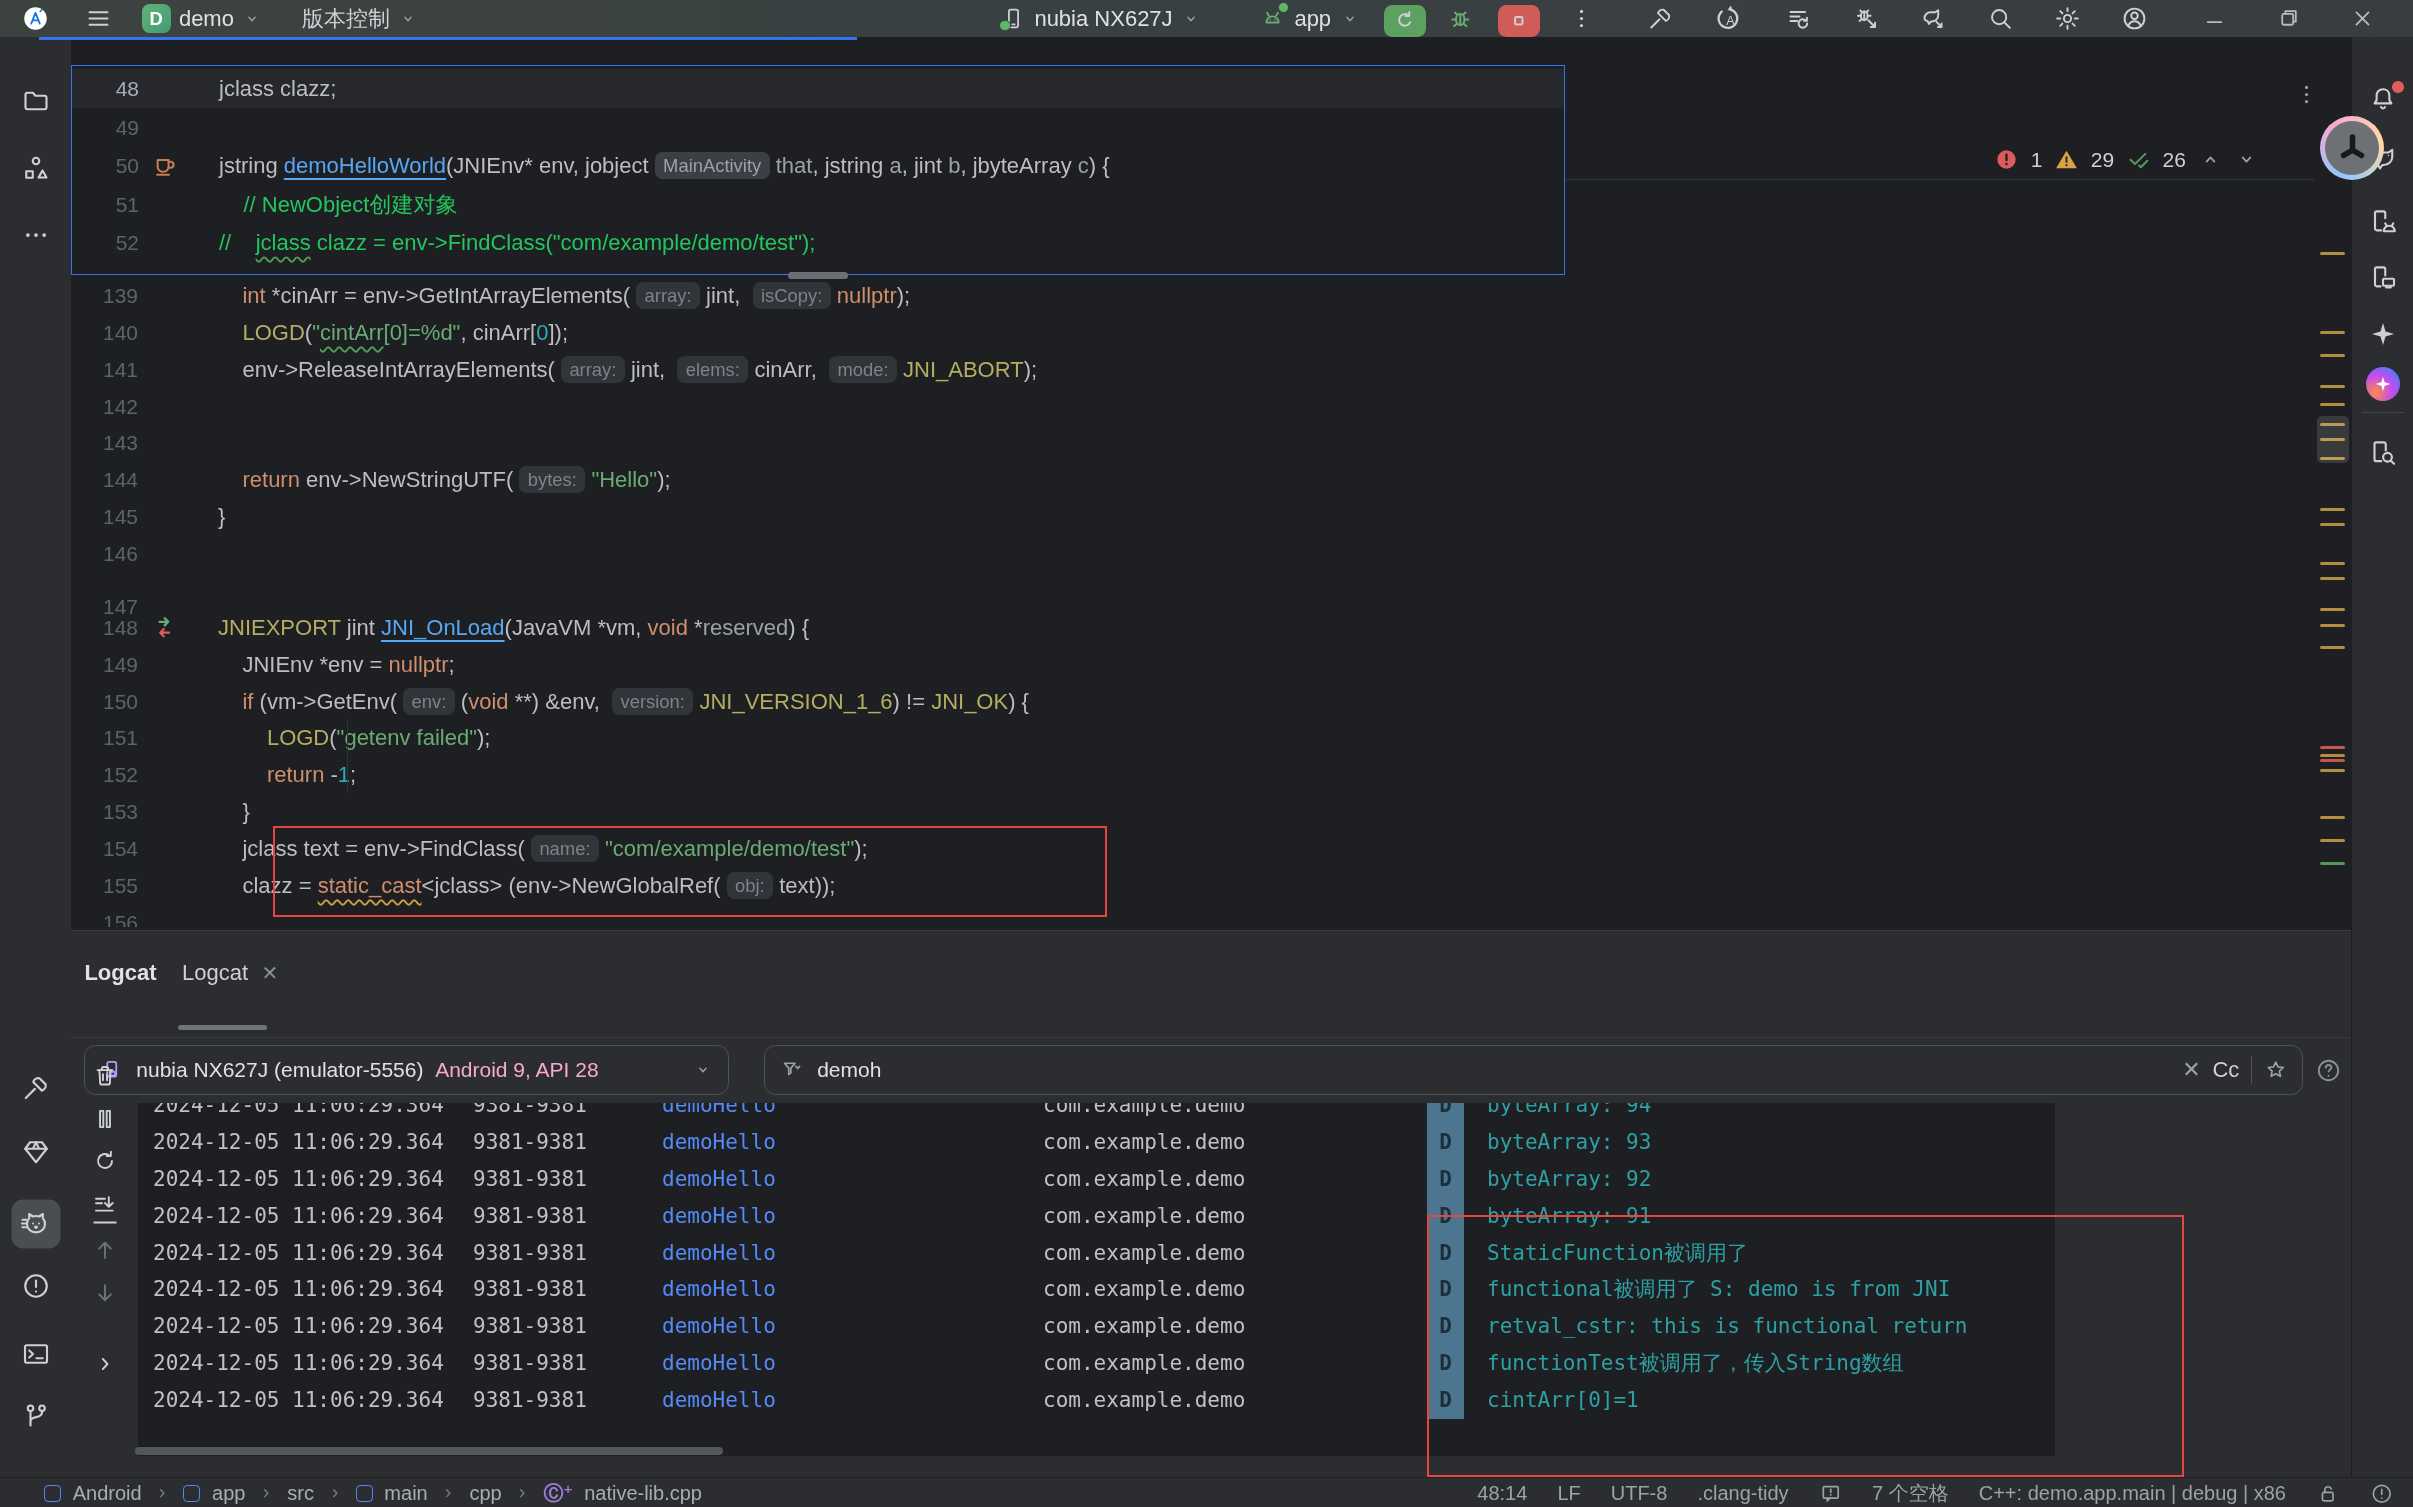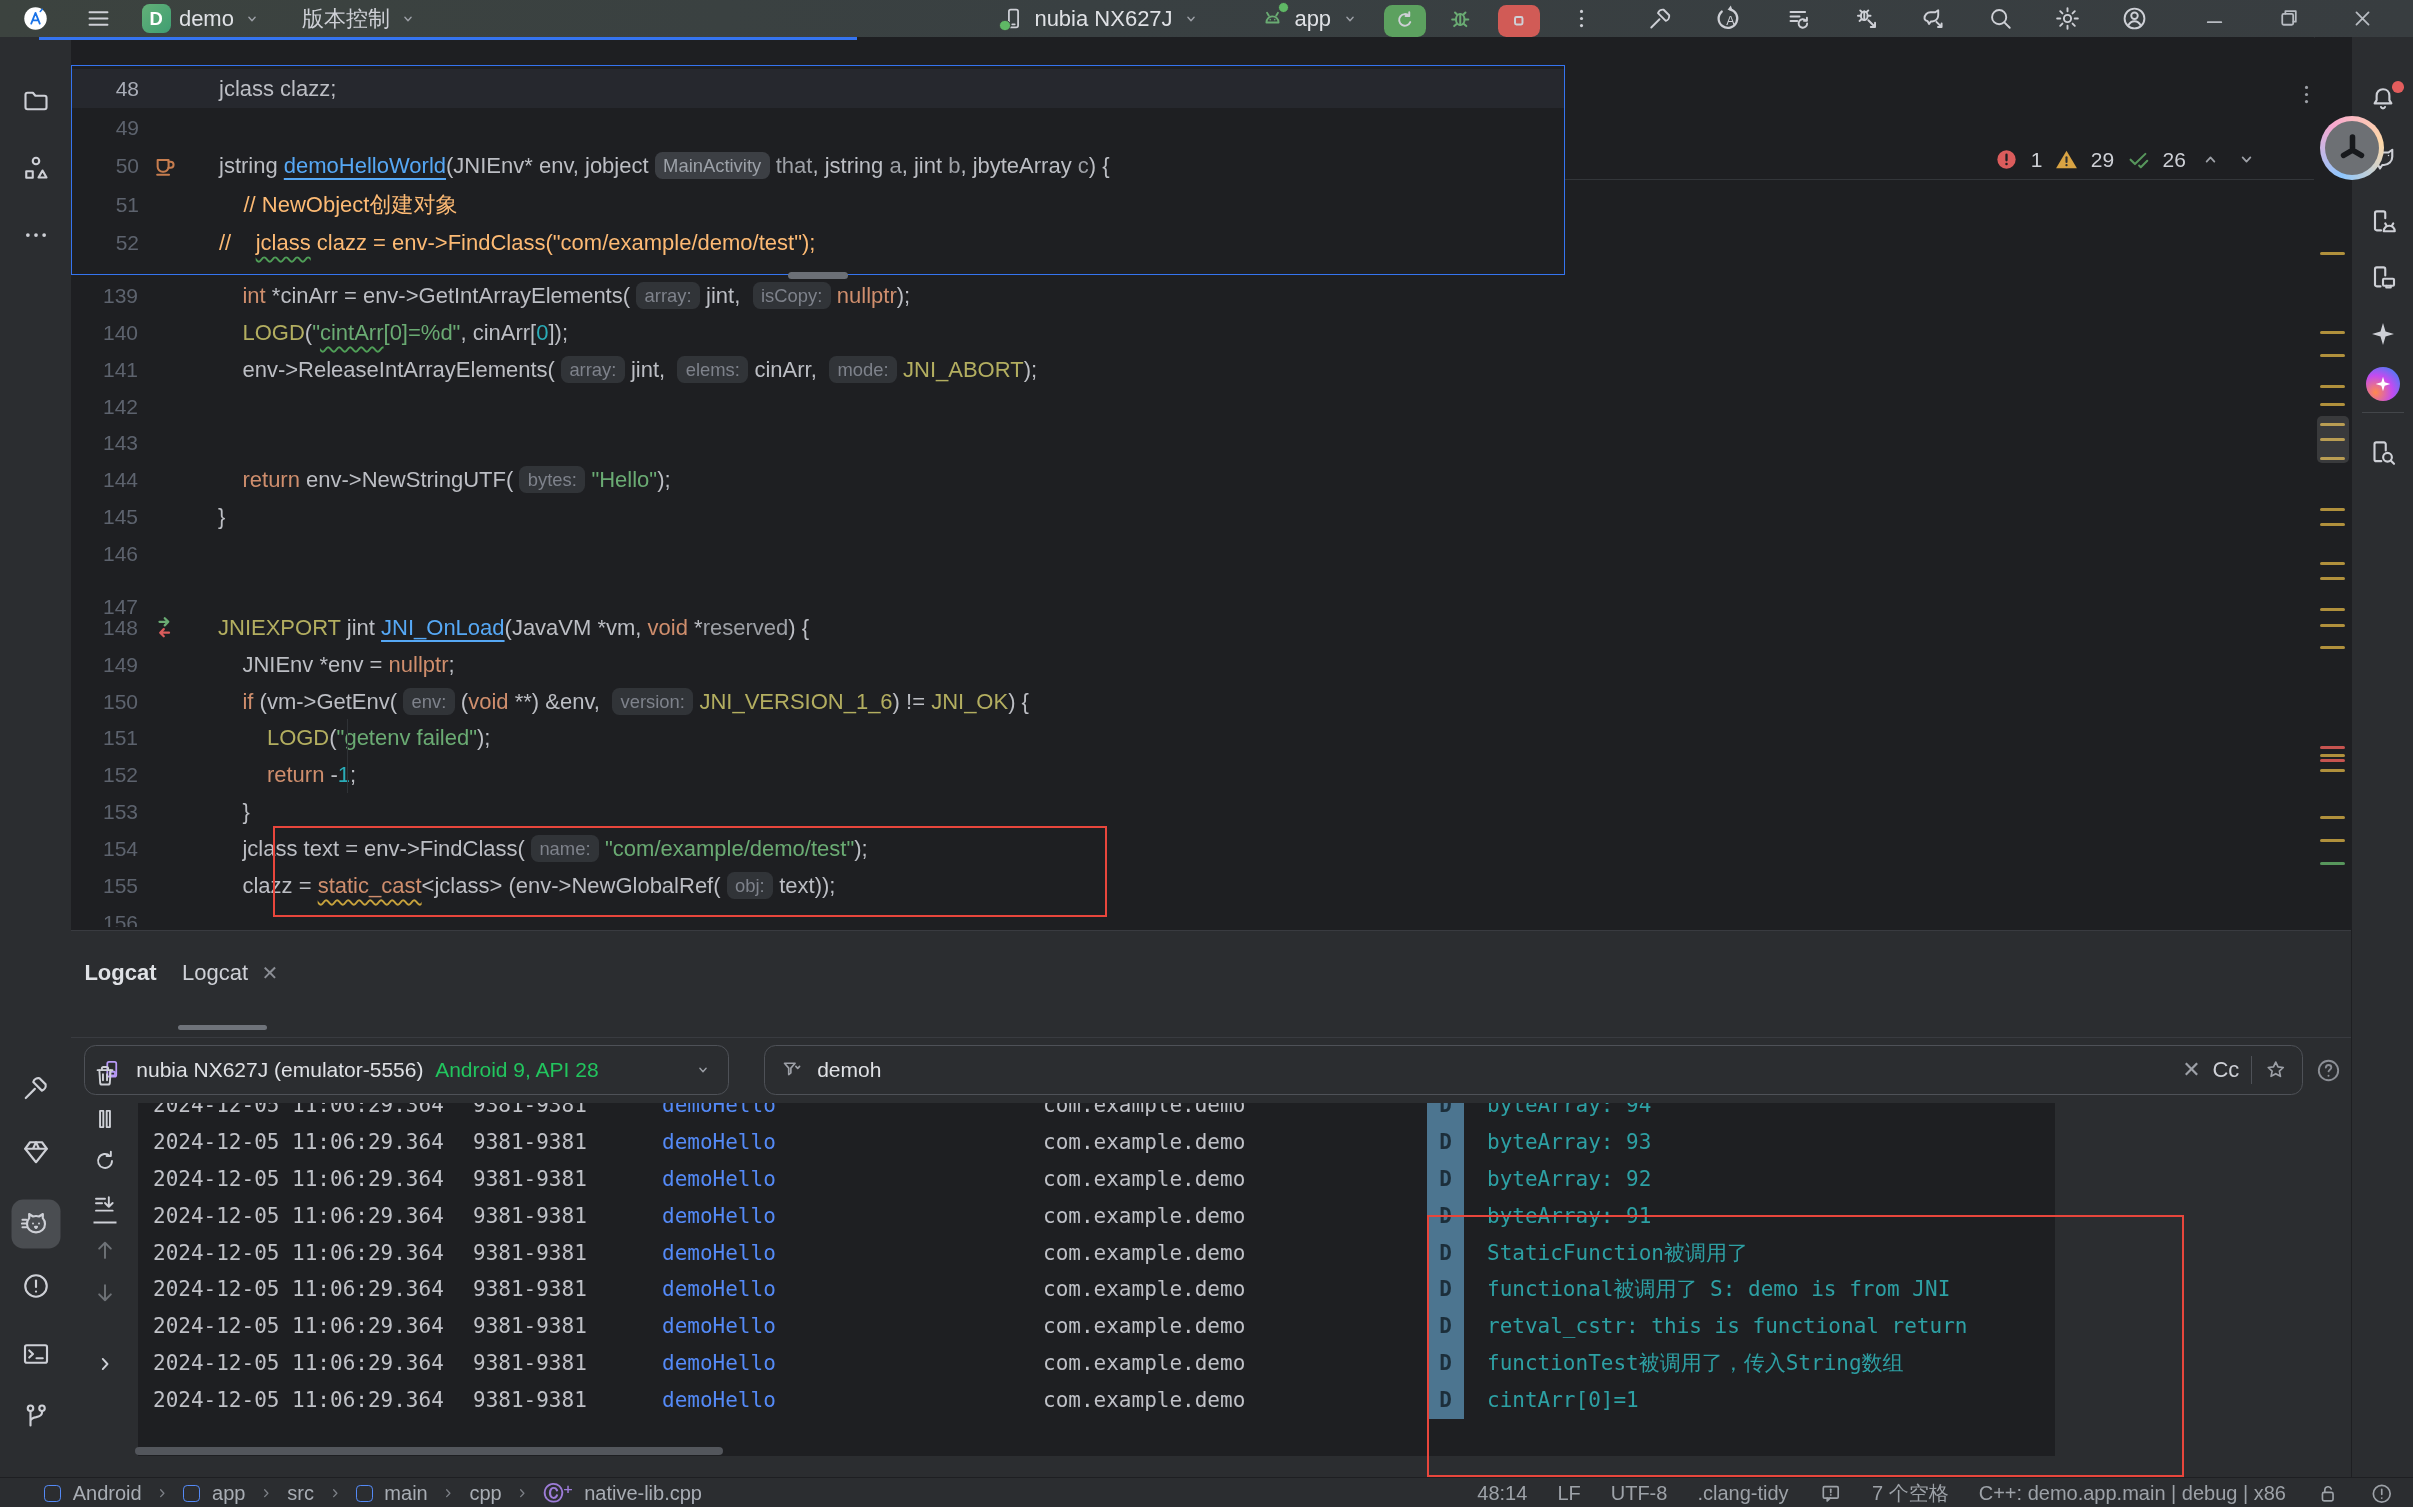--- a/index.html
+++ b/index.html
@@ -34,21 +34,21 @@
   
   #editor{position:absolute;left:71px;top:37px;width:2243px;height:893px;background:#1e1f22}
   .cl{position:absolute;left:0;width:100%;height:37px;line-height:37px;white-space:pre;
     font-family:Liberation Sans, sans-serif;font-size:22px}
   .cl .ln{position:absolute;left:0;top:0;width:67px;text-align:right;color:#5d636e;font-size:21px}
   .cl.hl{background:#26282e}
   .cl.hl .ln{color:#a9adb7}
   .cl .code{position:absolute;left:147px;top:0}
   .cl .gicon{position:absolute;left:79px;top:4.2px;font-size:28.5px}
   .tk-d{color:#bcbec4}.tk-k{color:#cf8e6d}.tk-m{color:#b3ae60}.tk-f{color:#56a8f5}
-  .tk-s{color:#6aab73}.tk-num{color:#2aacb8}.tk-c{color:#fdba74}.tk-p{color:#9da0a6}
+  .tk-s{color:#6aab73}.tk-num{color:#2aacb8}.tk-c{color:#22c55e}.tk-p{color:#9da0a6}
   .tk-ug{text-decoration:underline wavy #4f9f57;text-decoration-thickness:1.7px;text-underline-offset:5.9px}
   .tk-uy{text-decoration:underline wavy #c8a33c;text-decoration-thickness:1.7px;text-underline-offset:5.9px}
   .tk-ul{text-decoration:underline;text-underline-offset:5px}
   .tk-h,.tk-h2{display:inline-block;background:#313438;color:#7e828b;border-radius:7.5px;padding:0 8.4px;
     font-size:18.4px;line-height:27px;vertical-align:middle;margin-top:-3.4px}
   .tk-h2{background:#3c3f44;color:#9ca1a8}
   #peek{position:absolute;left:71px;top:65px;width:1494px;height:210px;background:#1e1f22;
     border:1.7px solid #3574f0;box-sizing:border-box;z-index:20}
   #peek .cl{height:39px;line-height:39px}
   #peek .cl .gicon{top:5px}
@@ -74,21 +74,21 @@
   
   #logcat{position:absolute;left:71px;top:930px;width:2280px;height:546px;background:#2b2d30;border-top:0.8px solid #393b40}
   #lc-title{position:absolute;left:13.4px;top:28.5px;font-size:22px;font-weight:bold;color:#dfe1e5}
   #lc-tab{position:absolute;left:111px;top:28.5px;font-size:22px;color:#ced0d6;display:flex;gap:13.4px;align-items:center}
   #lc-tab .x{color:#8b8e95;font-size:20px}
   #lc-tab-underline{position:absolute;left:107px;top:94px;width:89px;height:5px;border-radius:2.5px;background:#6f737a}
   #lc-headsep{position:absolute;left:0;top:106px;width:100%;height:0.8px;background:#393b40}
   .combo{position:absolute;top:114px;height:50px;border:1.3px solid #4e5157;border-radius:11.7px;
     box-sizing:border-box;display:flex;align-items:center;font-size:21px;color:#dfe1e5}
   #lc-device{left:12.6px;width:645px;padding:0 15px;gap:11.7px}
-  #lc-device .api{color:#22c55e}
+  #lc-device .api{color:#f9a8d4}
   #lc-device .sp{flex:1}
   #lc-filter{left:693px;width:1539px;padding:12px 15px;gap:11.7px}
   #lc-filter input{flex:1;background:transparent;border:none;outline:none;color:#dfe1e5;
     font-size:21px;font-family:inherit}
   #lc-filter .fic{color:#9da0a7;font-size:23.5px}
   #lc-help{position:absolute;left:2244px;top:126px;font-size:27px;color:#8b8e95}
   
   #lc-vtools{position:absolute;left:0;top:106px;width:67px;height:441px}
   .vtool{position:absolute;left:34px;transform:translate(-50%,-50%);font-size:27px;color:#ced0d6}
   .vtool.dim{color:#6e7277}

